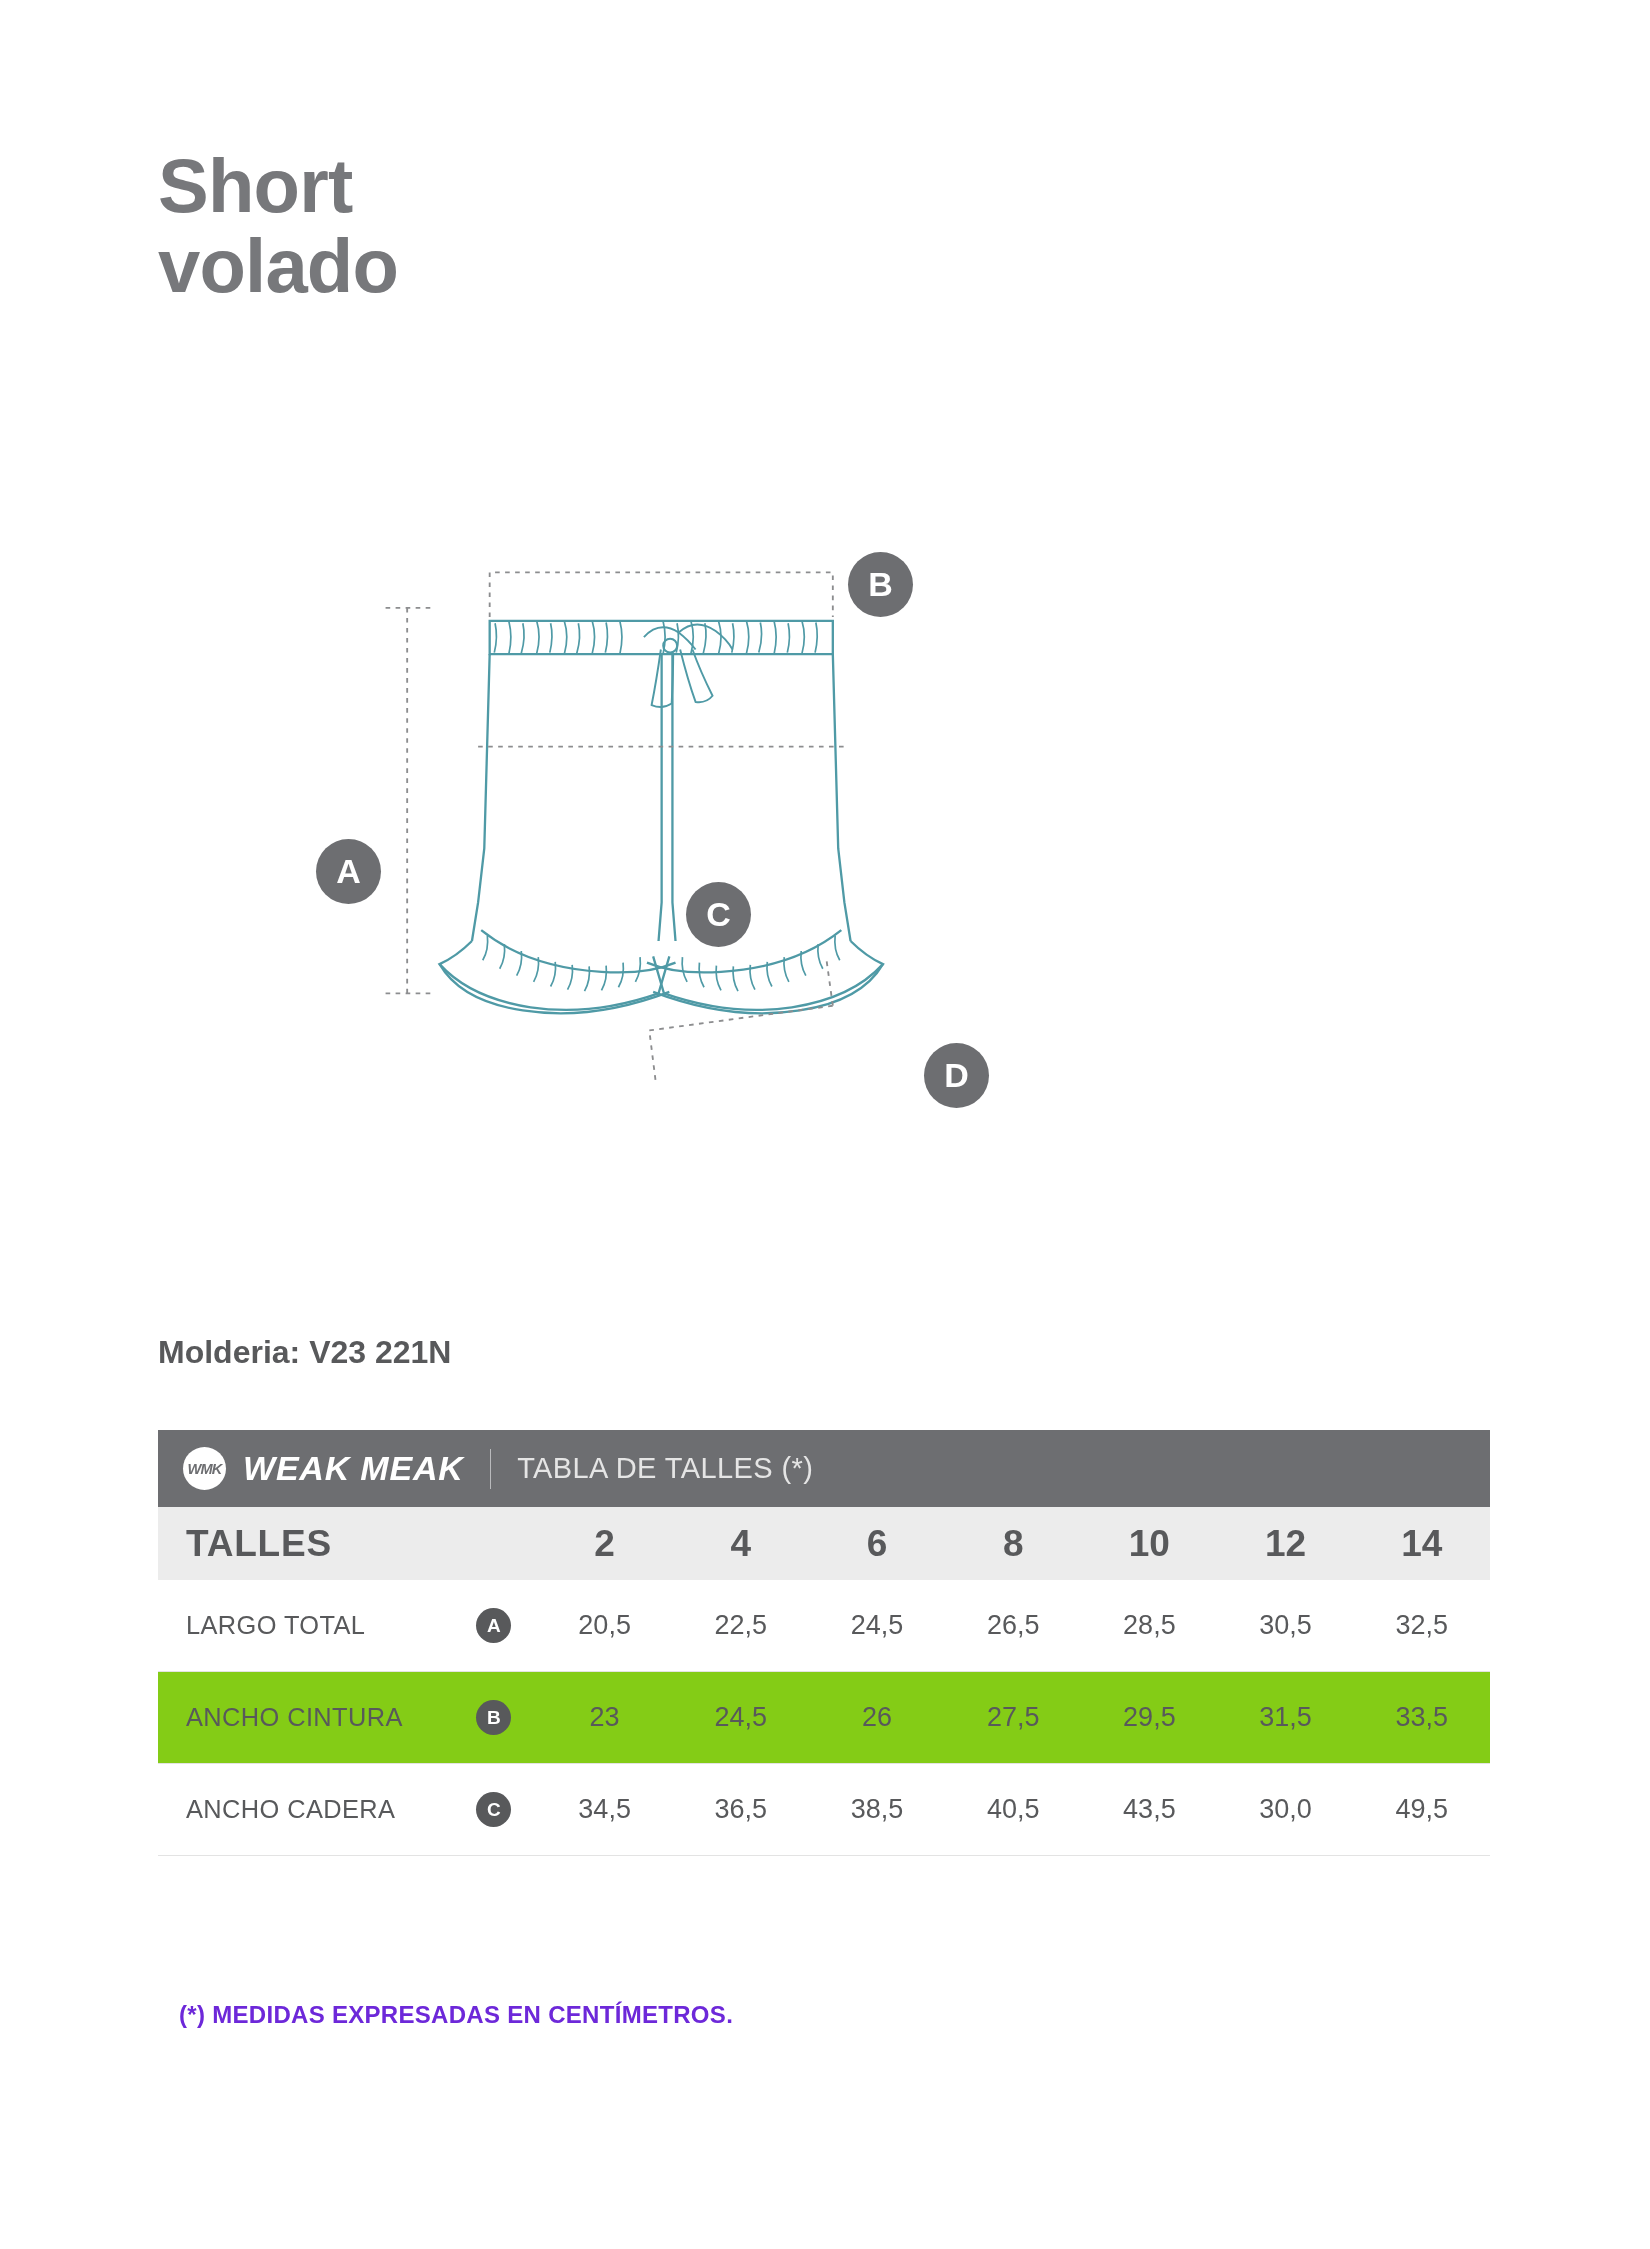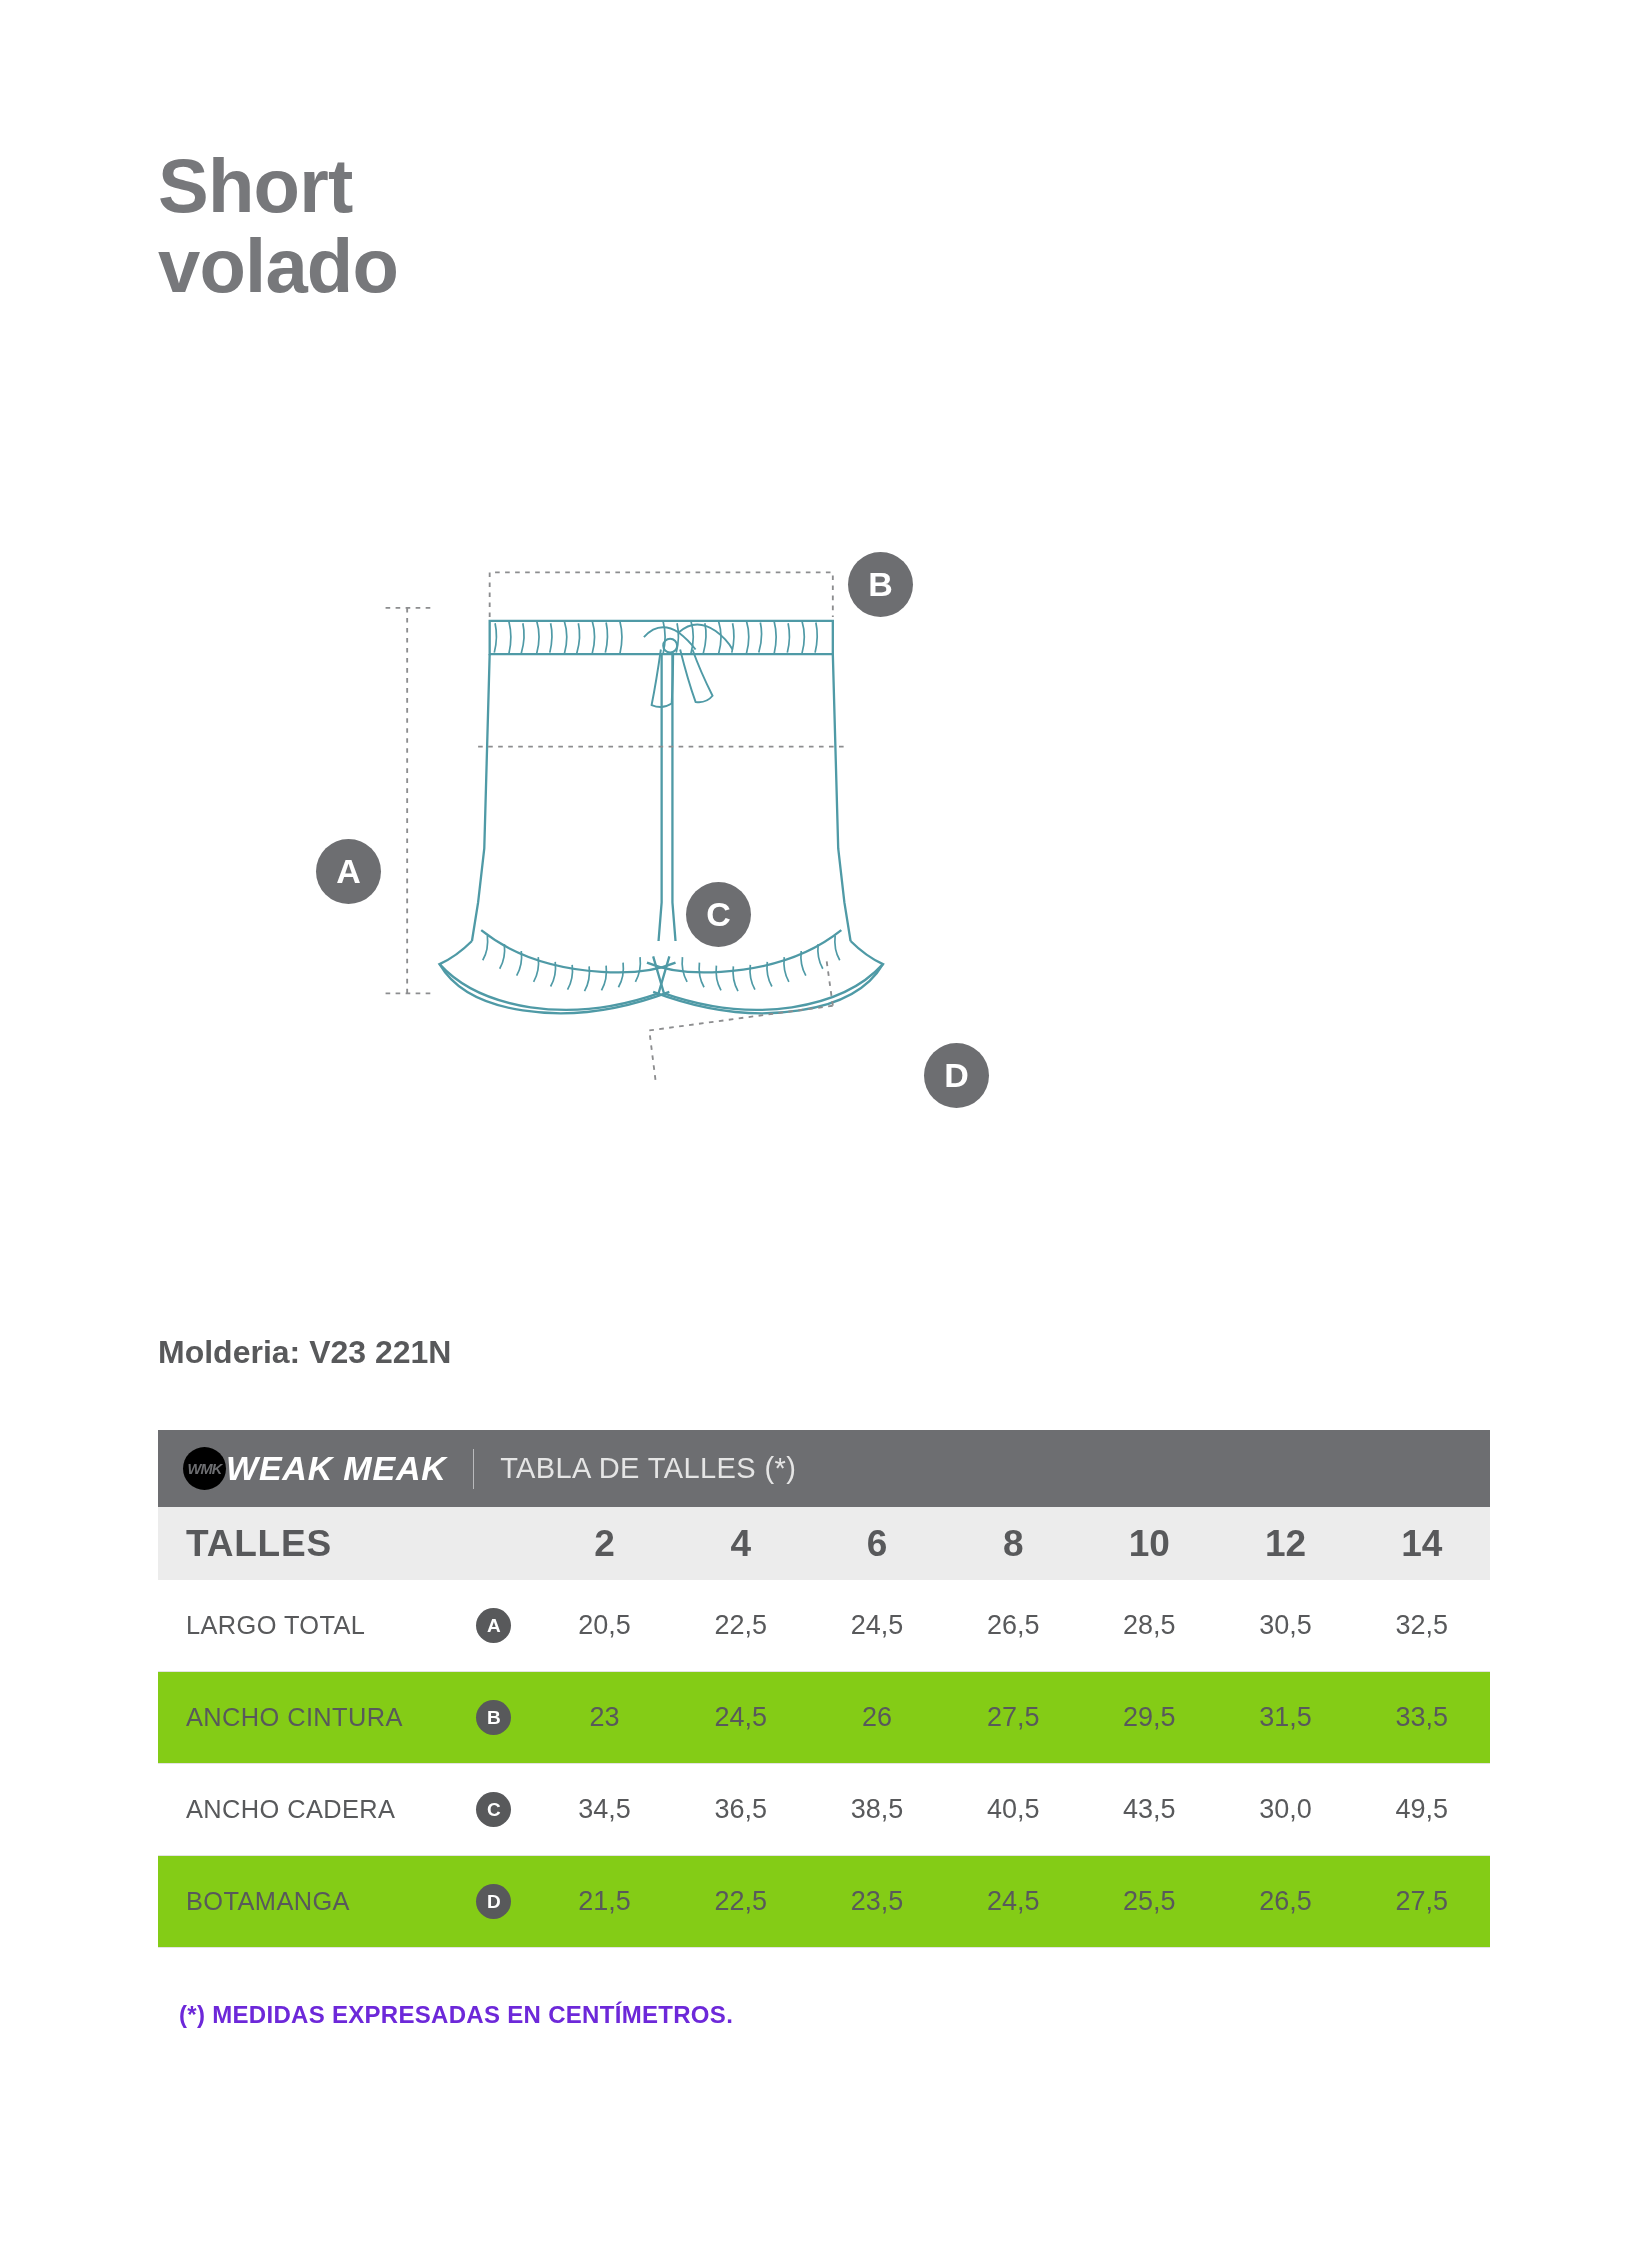--- a/index.html
+++ b/index.html
@@ -101,28 +101,29 @@
     display: flex;
     align-items: center;
     gap: 0;
     padding-left: 25px;
     color: #ffffff;
   }
   .brand-mark {
     width: 43px;
     height: 43px;
     border-radius: 50%;
-    background: #000000;
+    background: #ffffff;
     color: #6d6e71;
     font-size: 14.6px;
     font-weight: bold;
     font-style: italic;
     display: flex;
     align-items: center;
     justify-content: center;
+    margin-right: 17px;
     letter-spacing: -0.8px;
   }
   .brand-name {
     font-size: 34px;
     font-weight: bold;
     font-style: italic;
     letter-spacing: 0.8px;
   }
   .brand-sep {
     width: 1.5px;
@@ -362,31 +363,20 @@
           <td class="icon"><span class="badge-sm">C</span></td>
           <td class="num">34,5</td>
           <td class="num">36,5</td>
           <td class="num">38,5</td>
           <td class="num">40,5</td>
           <td class="num">43,5</td>
           <td class="num">30,0</td>
           <td class="num">49,5</td>
         </tr>
 
-        <tr class="data alt">
-          <td class="lbl">BOTAMANGA</td>
-          <td class="icon"><span class="badge-sm">D</span></td>
-          <td class="num">21,5</td>
-          <td class="num">22,5</td>
-          <td class="num">23,5</td>
-          <td class="num">24,5</td>
-          <td class="num">25,5</td>
-          <td class="num">26,5</td>
-          <td class="num">27,5</td>
-        </tr>
       </tbody>
     </table>
   </div>
 
   <div class="footnote">(*) MEDIDAS EXPRESADAS EN CENTÍMETROS.</div>
 
 </div>
 
 
 </body></html>

